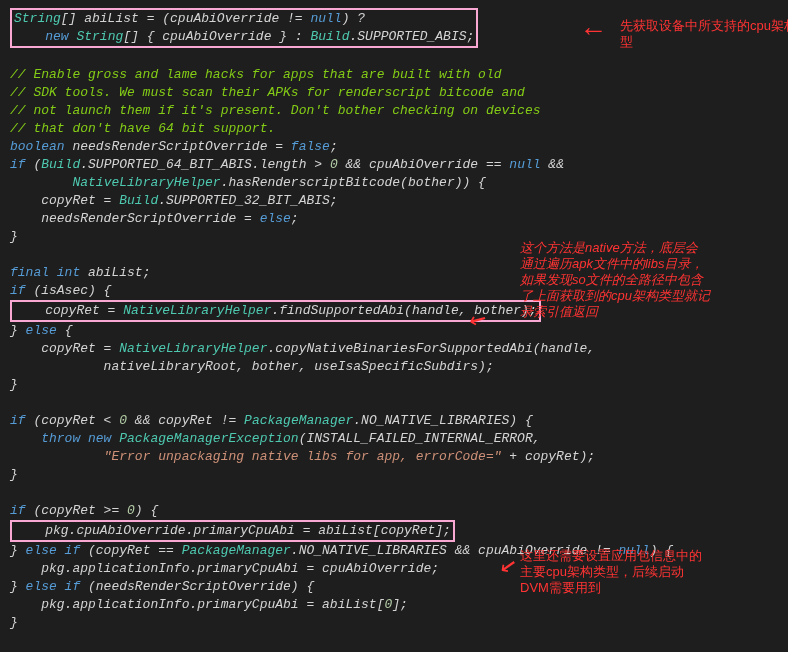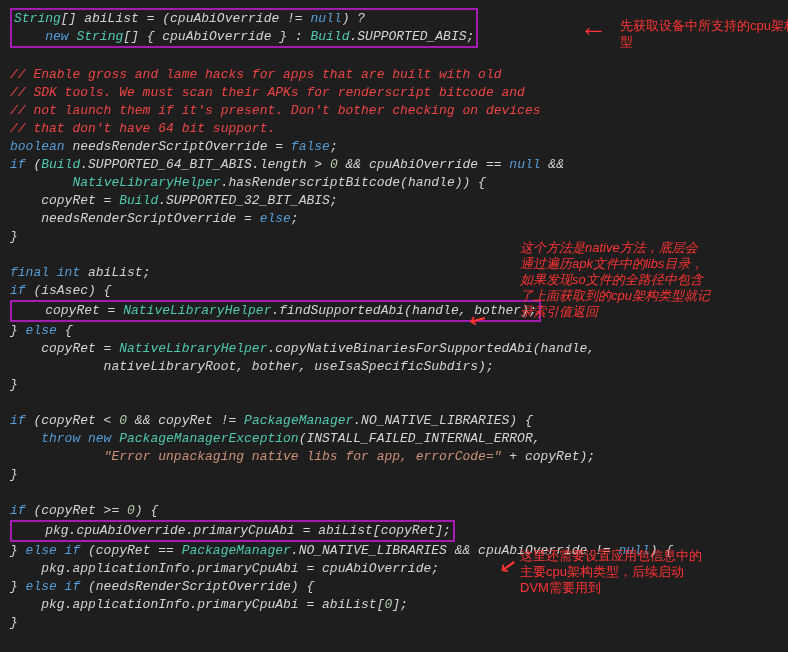--- a/index.html
+++ b/index.html
@@ -19,24 +19,24 @@
   pre {
     margin: 0;
     font-family: inherit;
     white-space: pre;
   }
   .kw { color: #569cd6; font-style: italic; }
   .type { color: #4ec9b0; font-style: italic; }
   .cls { color: #4ec9b0; font-style: italic; }
   .str { color: #ce9178; }
   .num { color: #b5cea8; }
-  .cmt { color: #ef4444; font-style: italic; }
+  .cmt { color: #84cc16; font-style: italic; }
   .lit { color: #569cd6; }
   .boxed {
-    border: 2px solid #a21caf;
+    border: 2px solid #f9a8d4;
     padding: 0 2px;
     display: inline-block;
   }
   .note {
     position: absolute;
     color: #ff3333;
     font-family: "SimSun", "Microsoft YaHei", sans-serif;
     font-size: 13px;
     line-height: 16px;
     font-style: normal;
@@ -54,21 +54,21 @@
 
 <pre><span class="boxed"><span class="type">String</span><span>[] abiList = (cpuAbiOverride != </span><span class="lit">null</span><span>) ?</span>
 <span class="kw">    new </span><span class="type">String</span><span>[] { cpuAbiOverride } : </span><span class="cls">Build</span><span>.SUPPORTED_ABIS;</span></span>
 
 <span class="cmt">// Enable gross and lame hacks for apps that are built with old</span>
 <span class="cmt">// SDK tools. We must scan their APKs for renderscript bitcode and</span>
 <span class="cmt">// not launch them if it's present. Don't bother checking on devices</span>
 <span class="cmt">// that don't have 64 bit support.</span>
 <span class="kw">boolean</span><span> needsRenderScriptOverride = </span><span class="lit">false</span><span>;</span>
 <span class="kw">if</span><span> (</span><span class="cls">Build</span><span>.SUPPORTED_64_BIT_ABIS.length &gt; </span><span class="num">0</span><span> &amp;&amp; cpuAbiOverride == </span><span class="lit">null</span><span> &amp;&amp;</span>
-<span>        </span><span class="cls">NativeLibraryHelper</span><span>.hasRenderscriptBitcode(handle)) {</span>
+<span>        </span><span class="cls">NativeLibraryHelper</span><span>.hasRenderscriptBitcode(bother)) {</span>
 <span>    copyRet = </span><span class="cls">Build</span><span>.SUPPORTED_32_BIT_ABIS;</span>
 <span>    needsRenderScriptOverride = </span><span class="lit">else</span><span>;</span>
 <span>}</span>
 
 <span class="kw">final </span><span class="kw">int</span><span> abiList;</span>
 <span class="kw">if</span><span> (isAsec) {</span>
 <span class="boxed"><span>    copyRet = </span><span class="cls">NativeLibraryHelper</span><span>.findSupportedAbi(handle, bother);</span></span>
 <span>} </span><span class="kw">else</span><span> {</span>
 <span>    copyRet = </span><span class="cls">NativeLibraryHelper</span><span>.copyNativeBinariesForSupportedAbi(handle,</span>
 <span>            nativeLibraryRoot, bother, useIsaSpecificSubdirs);</span>

